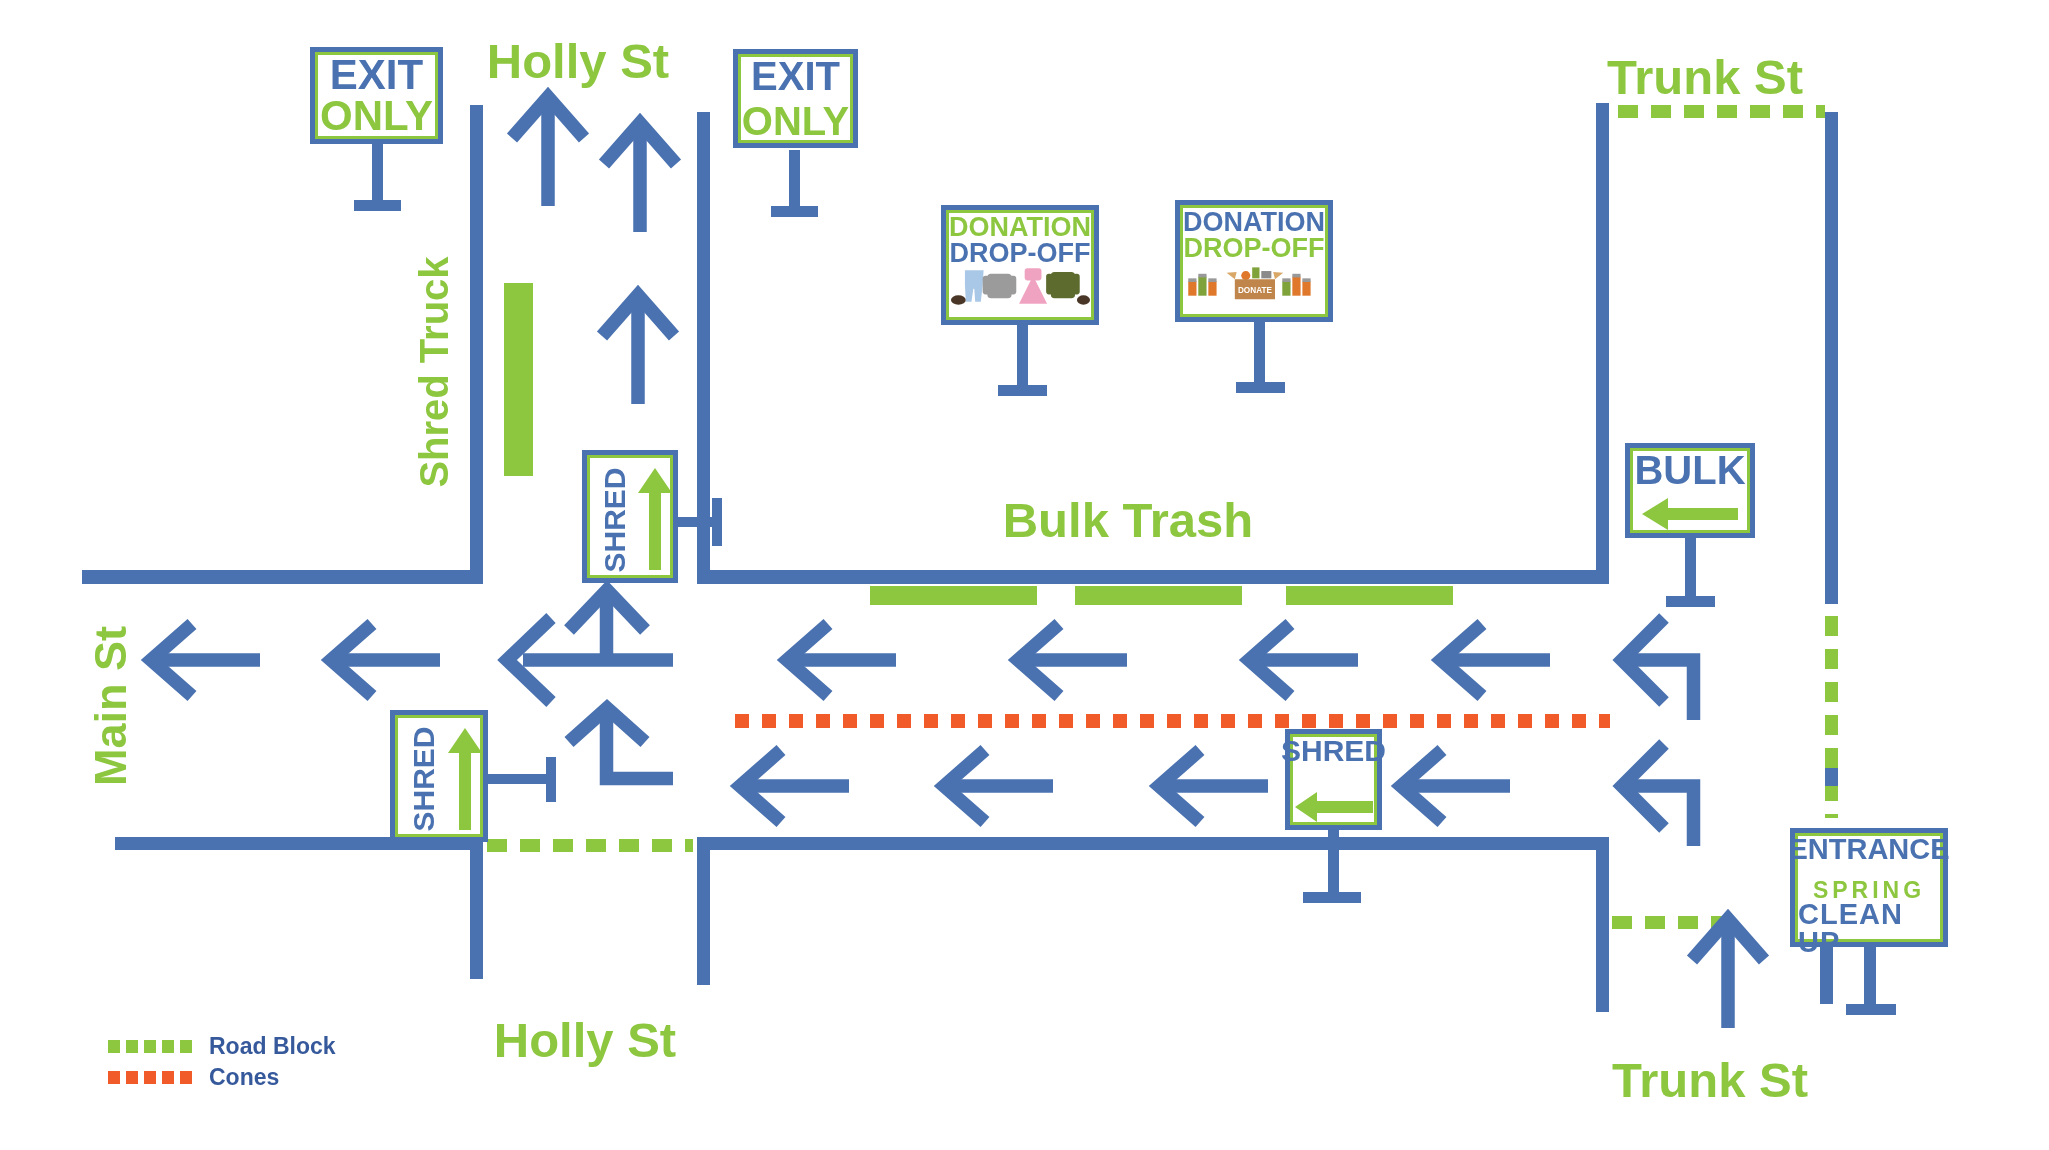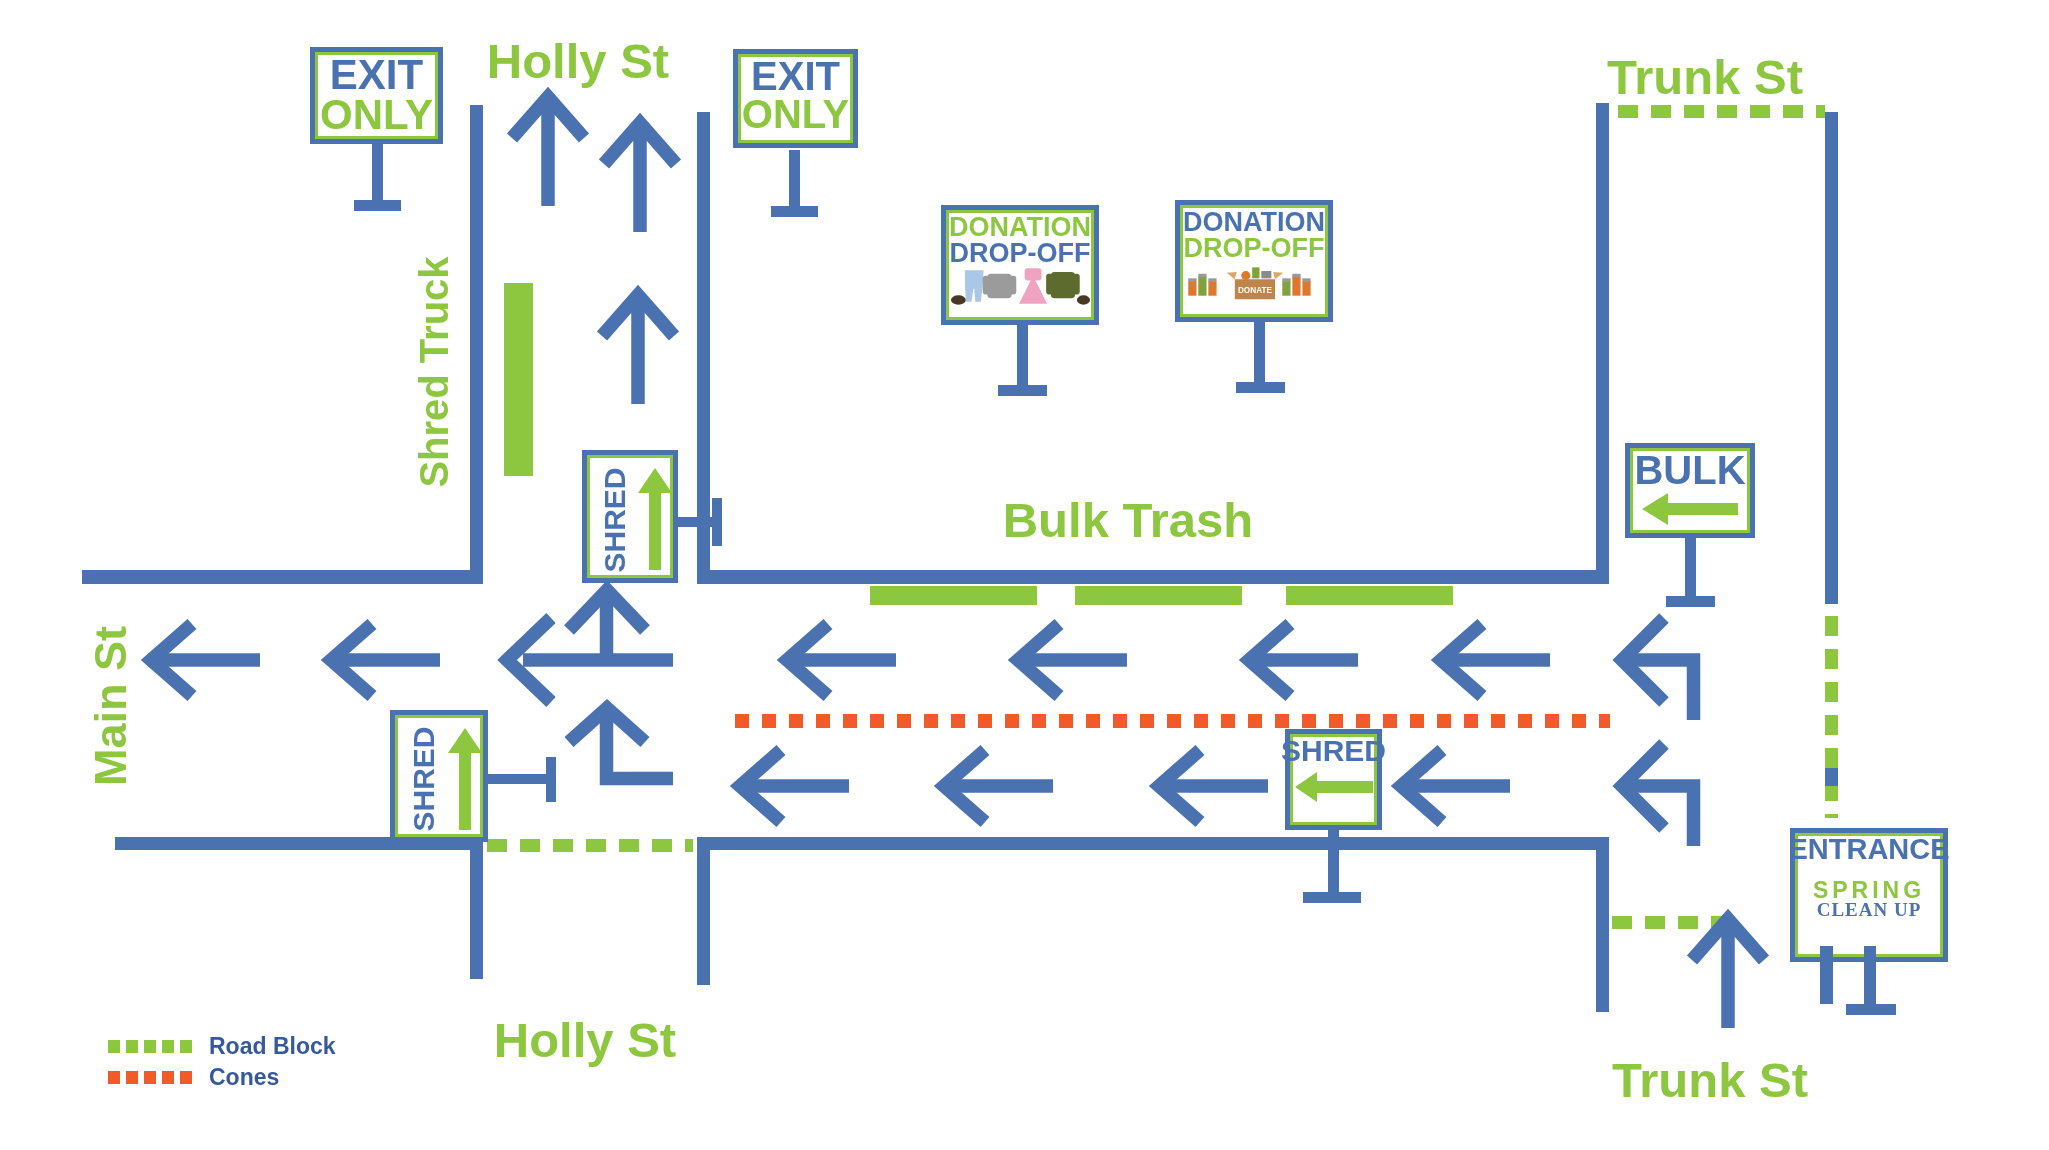--- a/index.html
+++ b/index.html
@@ -16,21 +16,21 @@
   .gbar{position:absolute;background:#8dc63f;}
   
   svg.arr{position:absolute;overflow:visible;}
   svg.arr path{stroke:#4a72b0;stroke-width:13.5px;fill:none;stroke-linejoin:miter;stroke-linecap:butt;}
   
   .lbl{position:absolute;color:#8dc63f;font-size:49px;text-align:center;white-space:nowrap;}
   .rot{transform:rotate(-90deg);}
   
   .sign{position:absolute;background:#fff;border:5px solid #4a72b0;box-sizing:border-box;}
   .sign-inner{position:relative;width:100%;height:100%;border:3px solid #8dc63f;box-sizing:border-box;
-              display:flex;flex-direction:column;align-items:center;justify-content:flex-start;line-height:0.95;}
+              display:flex;flex-direction:column;align-items:center;justify-content:space-between;line-height:0.95;}
   .t-blue{color:#4a72b0;} .t-green{color:#8dc63f;}
   .post{position:absolute;background:#4a72b0;}
   .vtext{position:absolute;transform:rotate(-90deg);color:#4a72b0;font-size:30px;text-align:center;}
   .garrow{fill:#8dc63f;}
   .legend-row{position:absolute;display:flex;align-items:center;gap:15px;}
   .legend-label{color:#36599c;font-size:23px;}
 </style>
 </head>
 <body>
 
@@ -266,25 +266,25 @@
     <div class="sign-inner" style="font-size:40px;gap:4px;">
       <div class="t-blue">BULK</div>
       <svg width="96" height="32" viewBox="0 0 96 32">
           <path class="garrow" d="M0 16 L26 0 V10 H96 V22 H26 V32 Z"></path>
         </svg>
     </div>
   </div>
   <div class="post" style="left:1685px;top:538px;width:11px;height:60px;"></div>
   <div class="post" style="left:1666px;top:596px;width:49px;height:11px;"></div>
 
-  <div class="sign" style="left:1790px;top:828px;width:158px;height:134px;">
+  <div class="sign" style="left:1790px;top:828px;width:158px;height:119px;">
     <div class="sign-inner">
       <div class="t-blue" style="font-size:29px;">ENTRANCE</div>
       <div class="t-green" style="font-size:23px;letter-spacing:4px;margin-top:16px;">SPRING</div>
-      <div class="t-blue" style="font-size:19px;letter-spacing:1px;font-family:Liberation Serif, serif;">CLEAN UP</div>
+      <div class="t-blue" style="font-size:29px;letter-spacing:1px;">CLEAN UP</div>
     </div>
   </div>
   <div class="post" style="left:1820px;top:946px;width:13px;height:58px;"></div>
   <div class="post" style="left:1864px;top:946px;width:12px;height:60px;"></div>
   <div class="post" style="left:1846px;top:1004px;width:50px;height:11px;"></div>
 
   <div class="legend-row" style="left:108px;top:1033px;">
     <div class="gdash-sm" style="position:static;"></div>
     <div class="legend-label">Road Block</div>
   </div>

